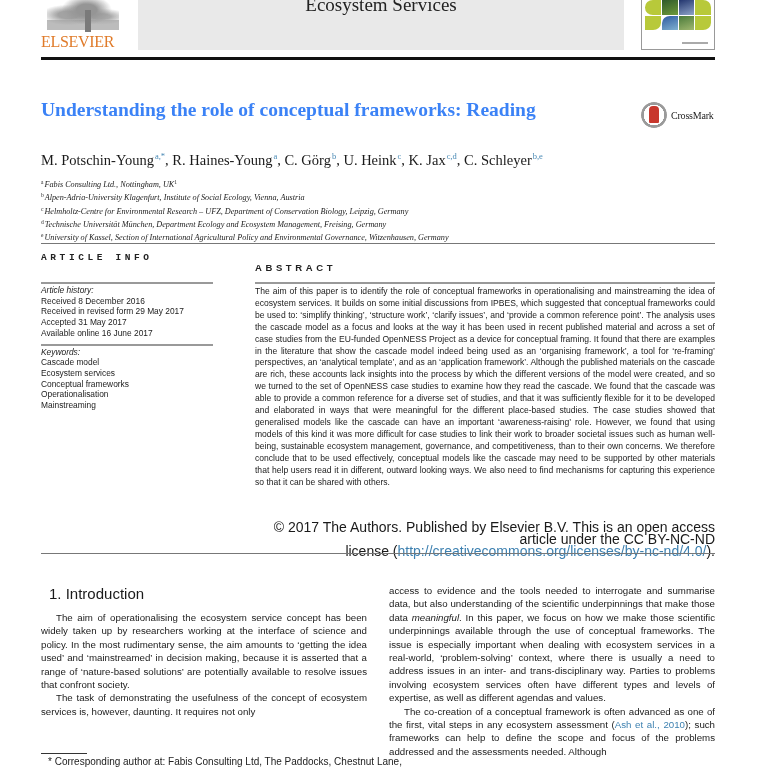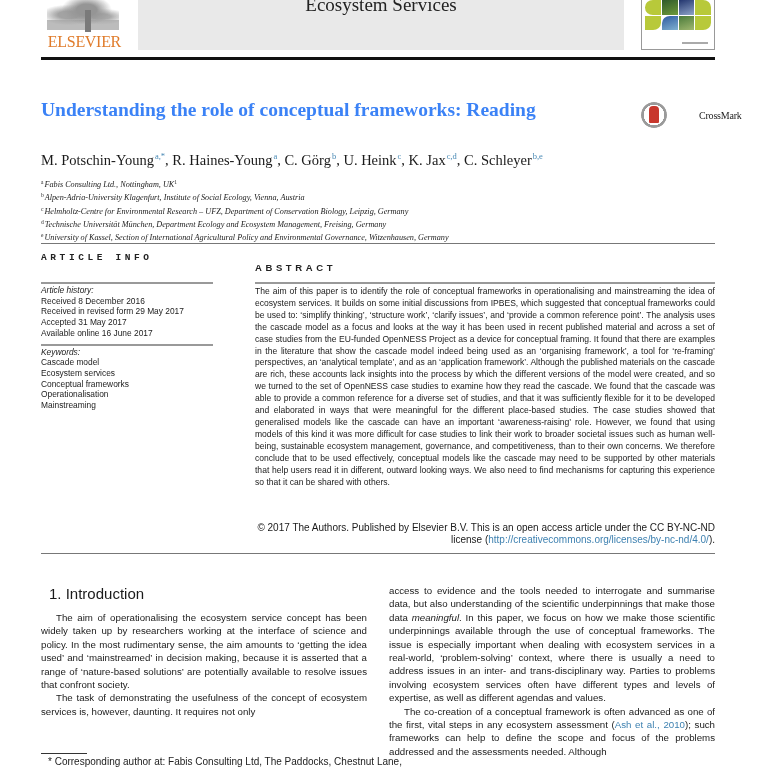--- a/index.html
+++ b/index.html
@@ -1,21 +1,21 @@
 <!DOCTYPE html>
 <html><head>
   <meta charset="utf-8">
   <style>
     * { box-sizing: border-box; margin: 0; padding: 0; }
     html, body { width: 768px; height: 768px; overflow: hidden; background: #ffffff; }
     body { font-family: "Liberation Sans", sans-serif; color: #222; position: relative; }
 
     
     .masthead { position: absolute; left: 0; top: 0; width: 768px; height: 62px; }
-    .publisher-logo { position: absolute; left: 41px; top: 0; width: 80px; height: 50px; text-align: right; }
+    .publisher-logo { position: absolute; left: 41px; top: 0; width: 80px; height: 50px; }
     .logo-tree {
       position: absolute; left: 6px; top: 0; width: 72px; height: 33px;
       background:
         radial-gradient(ellipse at 55% 30%, #8a8a8a 0 18%, transparent 45%),
         radial-gradient(ellipse at 30% 45%, #9a9a9a 0 15%, transparent 40%),
         radial-gradient(ellipse at 75% 50%, #a0a0a0 0 12%, transparent 35%),
         linear-gradient(to bottom, transparent 60%, #b5b5b5 60% 90%, transparent 90%);
       opacity: 0.9;
     }
     .logo-trunk { position: absolute; left: 44px; top: 10px; width: 6px; height: 22px; background: #7a7a7a; }
@@ -49,21 +49,21 @@
     .cover-grid .r1 { border-radius: 0 50% 0 0; }
     .cover-grid .r2 { border-radius: 50% 0 0 50%; }
     .cover-foot { position: absolute; right: 6px; bottom: 5px; width: 26px; height: 2px; background: #aaa; }
     .masthead-rule { position: absolute; left: 41px; top: 57px; width: 674px; height: 3px; background: #111; }
 
     
     .article-title {
       position: absolute; left: 41px; top: 98px; width: 560px;
       font-family: "Liberation Serif", serif; font-size: 19.5px; line-height: 23px; color: #3b82f6;
     }
-    .crossmark { position: absolute; left: 641px; top: 101px; width: 90px; height: 28px; display: flex; align-items: center; cursor: pointer; gap: 28px; }
+    .crossmark { position: absolute; left: 641px; top: 101px; width: 90px; height: 28px; display: flex; align-items: center; cursor: pointer; }
     .crossmark-icon {
       width: 26px; height: 26px; border-radius: 50%;
       background: radial-gradient(circle, #ffffff 0 55%, #9a9a9a 56% 70%, #dddddd 71% 100%);
       position: relative; flex: none;
     }
     .crossmark-icon::after {
       content: ""; position: absolute; left: 8px; top: 4px; width: 10px; height: 17px;
       background: #c8372d; border-radius: 4px 4px 1px 1px;
     }
     .crossmark-label { font-family: "Liberation Serif", serif; font-size: 10px; margin-left: 4px; color: #222; letter-spacing: -0.2px; }
@@ -91,21 +91,21 @@
 
     .article-info { position: absolute; left: 41px; top: 285px; width: 172px; font-size: 8.4px; line-height: 10.7px; color: #222; }
     .info-head { font-style: italic; }
     .rule-info-mid { width: 172px; height: 2px; background: #999; margin: 5px 0 1px; }
 
     
     .abstract {
       position: absolute; left: 255px; top: 286px; width: 460px;
       font-size: 8.55px; line-height: 11.9px; color: #1a1a1a; text-align: justify;
     }
-    .copyright { position: absolute; left: 255px; top: 522px; width: 460px; font-size: 10px; line-height: 11.9px; text-align: right; color: #1a1a1a; }
+    .copyright { position: absolute; left: 255px; top: 522px; width: 460px; font-size: 14px; line-height: 11.9px; text-align: right; color: #1a1a1a; }
     .link { color: #3d80b0; cursor: pointer; }
     .rule-abstract-end { position: absolute; left: 41px; top: 553px; width: 674px; height: 1px; background: #777; }
 
     
     .section-heading { position: absolute; left: 41px; top: 585px; font-size: 15px; font-weight: normal; color: #1a1a1a; margin-left: 8px; }
     .col { position: absolute; font-size: 9.7px; line-height: 13.4px; color: #1a1a1a; text-align: justify; }
     .col-left { left: 41px; top: 611px; width: 326px; }
     .col-right { left: 389px; top: 584px; width: 326px; }
     .col p { text-indent: 15px; }
     .col p.noindent { text-indent: 0; }

